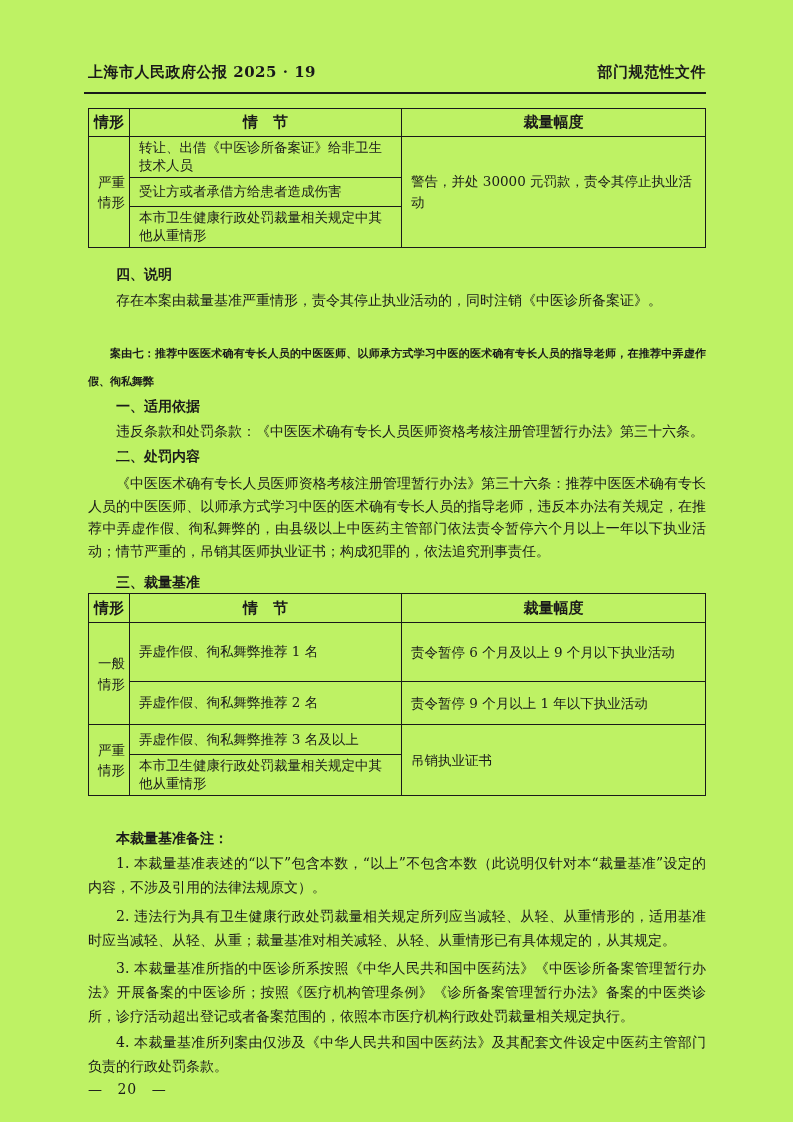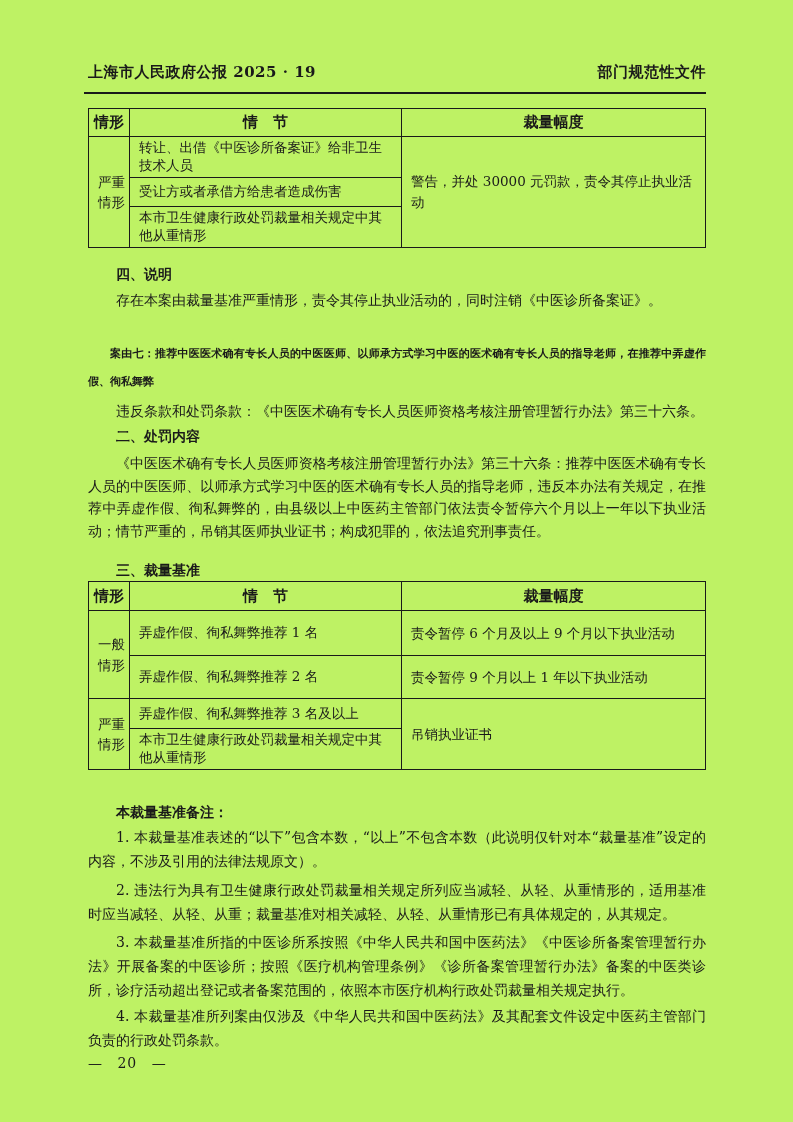--- a/index.html
+++ b/index.html
@@ -61,21 +61,21 @@
   .footer-page {
     margin-top:3px; font-size:14px; word-spacing:9px; letter-spacing:1px;
   }
   
   .mt-sec-title { margin-top:16px; }
   .mt-shuoming-body { margin-top:5px; }
   .mt-case { margin-top:28px; }
   .mt-basis-body { margin-top:4px; }
   .mt-punish-title { margin-top:3px; }
   .mt-punish-body { margin-top:6px; }
-  .mt-benchmark { margin-top:18px; }
+  .mt-benchmark { margin-top:10px; }
   .mt-table2 { margin-top:1px; }
   .mt-notes-title { margin-top:32px; }
   .mt-note1 { margin-top:3px; }
   .mt-note2 { margin-top:5px; }
   .mt-note3 { margin-top:4px; }
   .mt-note4 { margin-top:2px; }
 </style>
 </head>
 <body>
 
@@ -110,38 +110,39 @@
     <tr style="height:29px">
       <td class="cell-detail">本市卫生健康行政处罚裁量相关规定中其他从重情形</td>
     </tr>
   </tbody>
     </table>
 
   <div class="h-cn mt-sec-title">四、说明</div>
   <div class="para mt-shuoming-body">存在本案由裁量基准严重情形，责令其停止执业活动的，同时注销《中医诊所备案证》。</div>
 
   <div class="case-title mt-case">案由七：推荐中医医术确有专长人员的中医医师、以师承方式学习中医的医术确有专长人员的指导老师，在推荐中弄虚作假、徇私舞弊</div>
+  <div class="h-cn">一、适用依据</div>
   <div class="para mt-basis-body">违反条款和处罚条款：《中医医术确有专长人员医师资格考核注册管理暂行办法》第三十六条。</div>
   <div class="h-cn mt-punish-title">二、处罚内容</div>
   <div class="para body-multiline mt-punish-body">《中医医术确有专长人员医师资格考核注册管理暂行办法》第三十六条：推荐中医医术确有专长人员的中医医师、以师承方式学习中医的医术确有专长人员的指导老师，违反本办法有关规定，在推荐中弄虚作假、徇私舞弊的，由县级以上中医药主管部门依法责令暂停六个月以上一年以下执业活动；情节严重的，吊销其医师执业证书；构成犯罪的，依法追究刑事责任。</div>
   <div class="h-cn mt-benchmark">三、裁量基准</div>
 
   <table class="penalty mt-table2">
     <colgroup>
         <col style="width:41px">
         <col style="width:272px">
         <col>
       </colgroup>
     <tbody>
         <tr style="height:29px">
       <th>情形</th>
       <th>情　节</th>
       <th>裁量幅度</th>
     </tr>
-    <tr style="height:45px">
+    <tr style="height:59px">
       <td class="cell-group" rowspan="2">一般情形</td>
       <td class="cell-detail">弄虚作假、徇私舞弊推荐 1 名</td>
       <td class="cell-range">责令暂停 6 个月及以上 9 个月以下执业活动</td>
     </tr>
     <tr style="height:43px">
       <td class="cell-detail">弄虚作假、徇私舞弊推荐 2 名</td>
       <td class="cell-range">责令暂停 9 个月以上 1 年以下执业活动</td>
     </tr>
     <tr style="height:30px">
       <td class="cell-group" rowspan="2">严重情形</td>

